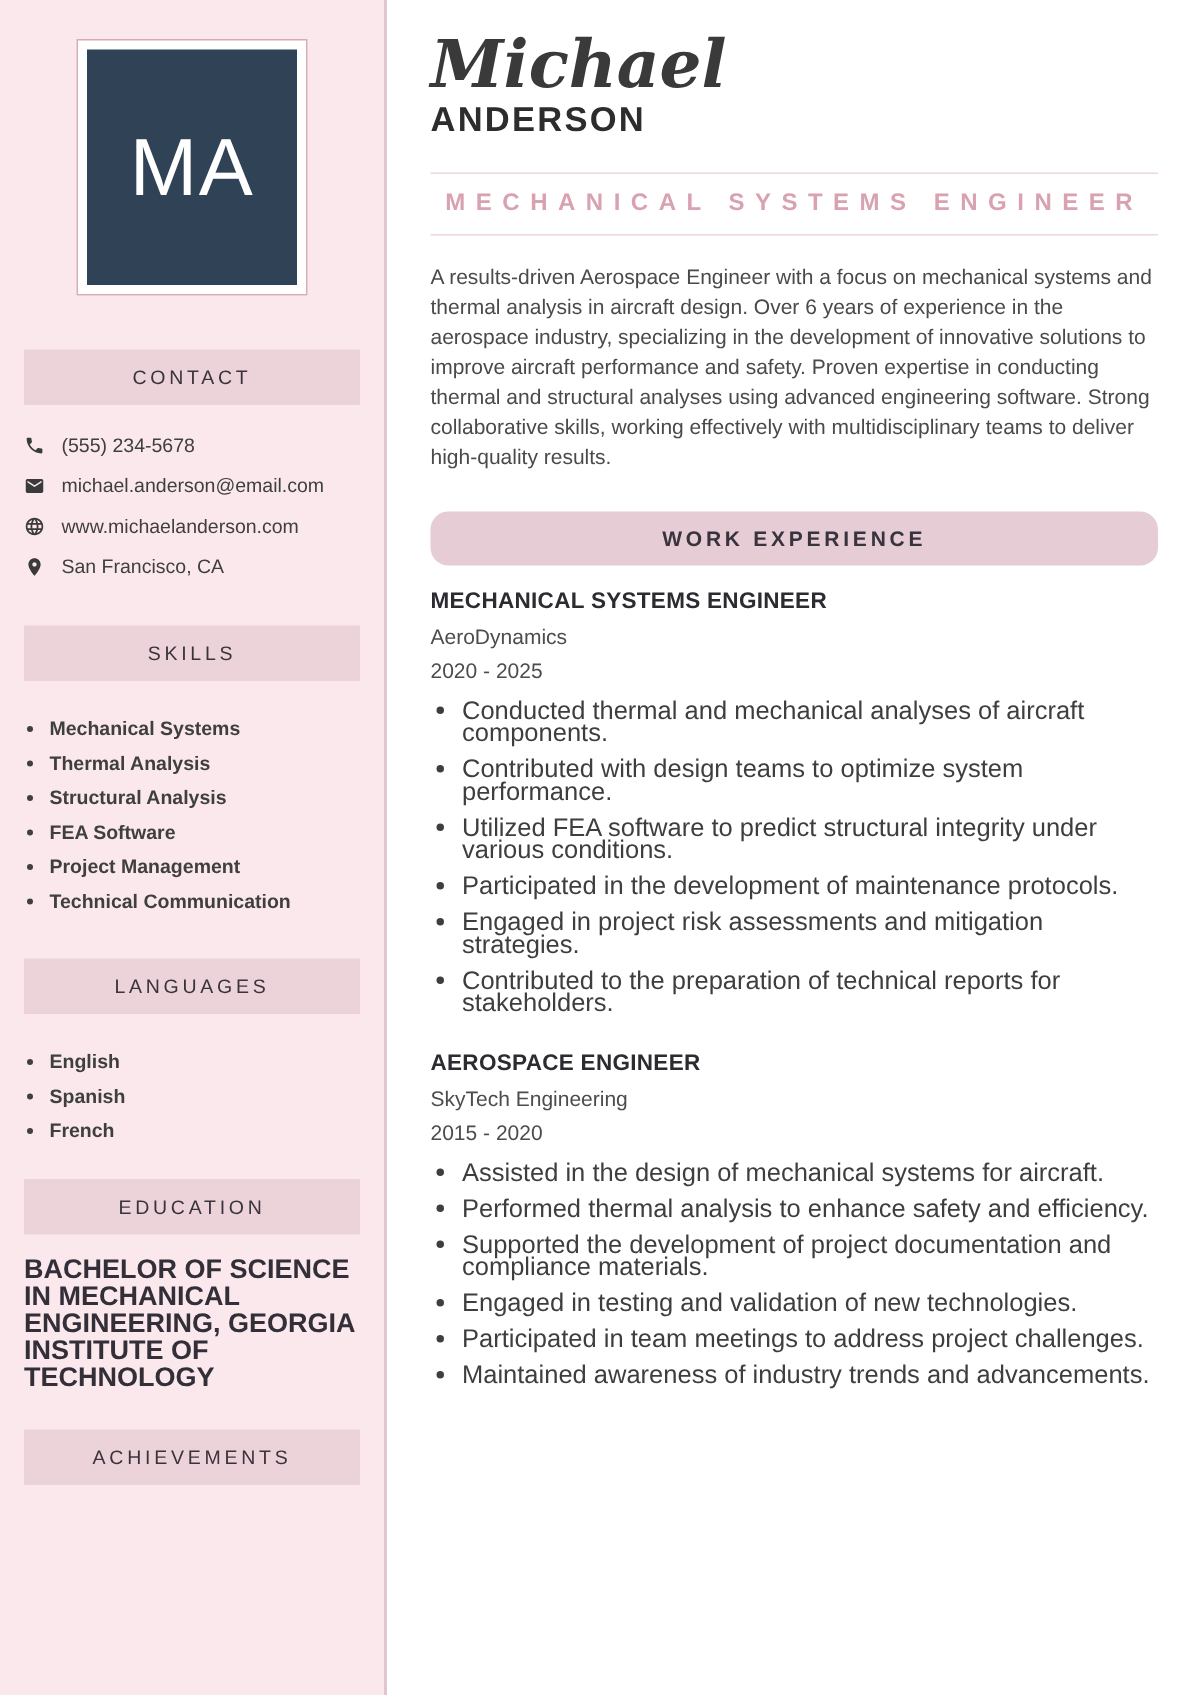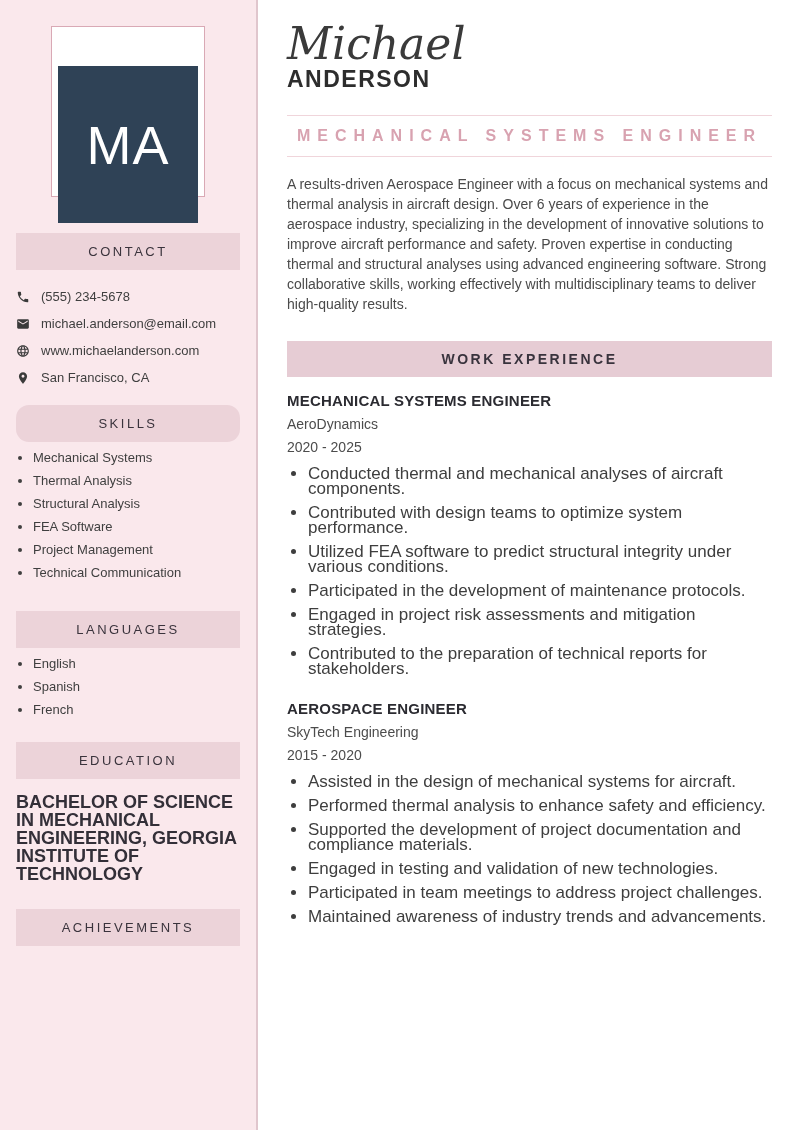--- a/index.html
+++ b/index.html
@@ -28,74 +28,74 @@
     position:absolute;left:0;top:0;bottom:0;width:258px;
     background:var(--sidebar-bg);
     border-right:2px solid var(--divider);
   }
   .avatar-frame{
     width:154px;height:171px;margin:26px auto 0;
     background:#fff;border:1px solid var(--frame-border);padding:6px;
   }
   .avatar-box{
     width:100%;height:100%;background:var(--navy);
-    display:flex;align-items:center;justify-content:center;margin-top:33px;
+    display:flex;align-items:center;justify-content:center;
   }
   .avatar-box span{
     color:#fff;font-size:54px;font-weight:500;letter-spacing:1px;
   }
   .side-band{
     margin:0 16px;height:37px;background:var(--band-bg);
     display:flex;align-items:center;justify-content:center;
     font-weight:400;font-size:13px;letter-spacing:2.5px;color:#3a333c;
   }
   .mt-contact{margin-top:36px;}
-  .mt-skills{margin-top:14px;border-radius:13px;}
+  .mt-skills{margin-top:26px;}
   .mt-langs{margin-top:32px;}
   .mt-edu{margin-top:26px;}
   .mt-ach{margin-top:26px;}
   .contact-list{margin:13px 10px 0 16px;}
   .contact-row{
     display:flex;align-items:center;gap:11px;
     height:27px;font-size:13px;color:var(--text);
   }
   .cicon{width:14px;height:14px;flex:0 0 14px;display:inline-flex;}
   .cicon svg{width:14px;height:14px;fill:#3a3a3a;}
-  .side-list{margin:9px 0 0;padding:0 10px 0 33px;list-style:disc;}
+  .side-list{margin:25px 0 0;padding:0 10px 0 33px;list-style:disc;font-weight:bold;}
   .side-list li{
     font-size:13px;color:var(--text);margin-bottom:10px;line-height:13px;
   }
   .side-list.wrap li{line-height:19px;margin-bottom:9px;}
   .edu-text{
     margin:14px 16px 0;font-weight:700;font-size:18px;line-height:18px;
     color:#332f38;text-transform:uppercase;
   }
 
   
   .main{position:absolute;left:287px;top:0;width:485px;}
   .first-name{
     font-family:"DejaVu Serif","Liberation Serif",serif;
-    font-style:italic;font-weight:400;font-size:44px;color:#3a3a3a;
+    font-style:italic;font-weight:700;font-size:44px;color:#3a3a3a;
     margin:20px 0 0;line-height:1.1;
   }
   .last-name{
     font-weight:700;font-size:23px;letter-spacing:1.5px;color:#2d2d2d;
     margin:-2px 0 0;
   }
   .divider{border:none;border-top:1px solid var(--line);margin:0;}
   .d1{margin-top:22px;}
   .role{
     text-align:center;font-weight:700;font-size:16px;letter-spacing:7px;
     color:var(--accent);padding:11px 0;
   }
   .summary{margin:17px 0 0;font-size:14px;line-height:20px;color:#4a4a4a;}
   .main-band{
     margin-top:27px;height:36px;background:var(--band-bg-main);
     display:flex;align-items:center;justify-content:center;
-    font-weight:700;font-size:14px;letter-spacing:2.5px;color:#39333d;
+    font-weight:700;font-size:14px;letter-spacing:2.5px;color:#39333d;border-radius:12px;
   }
   .job{margin-top:15px;}
   .job + .job{margin-top:24px;}
   .job-title{font-size:15px;font-weight:700;color:var(--heading);margin:0;letter-spacing:.2px;}
   .company{font-size:14px;color:#4c4c4c;margin-top:7px;}
   .dates{font-size:14px;color:#4c4c4c;margin-top:7px;}
   .job ul{margin:11px 0 0;padding-left:21px;list-style:disc;}
   .job ul li{font-size:17px;color:#3e3e3e;line-height:15px;margin-bottom:9px;}
 </style>
 </head>

